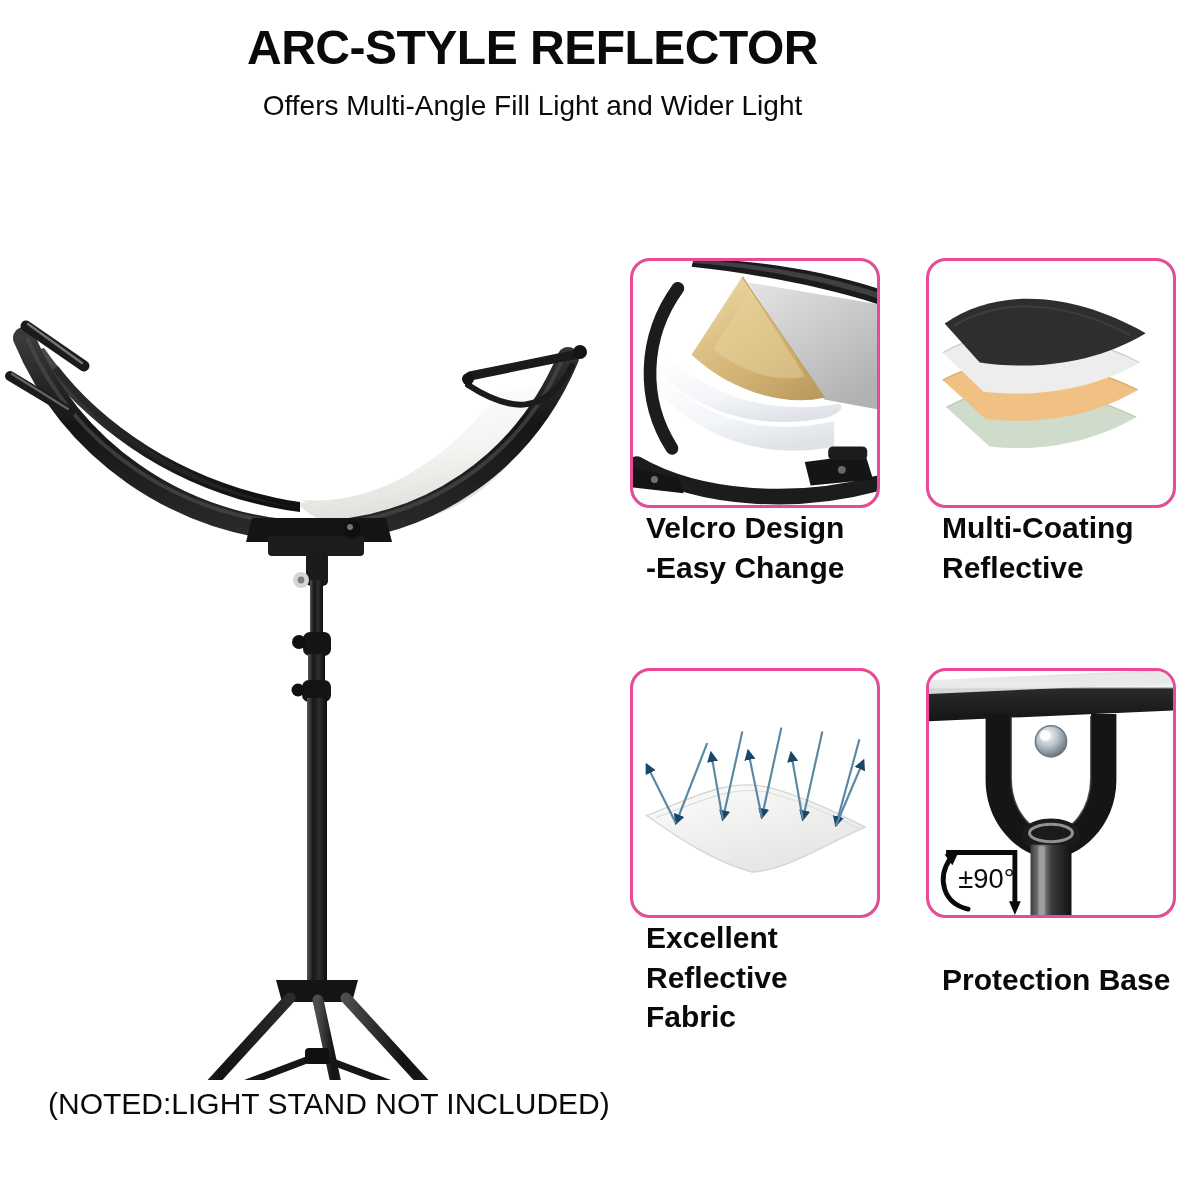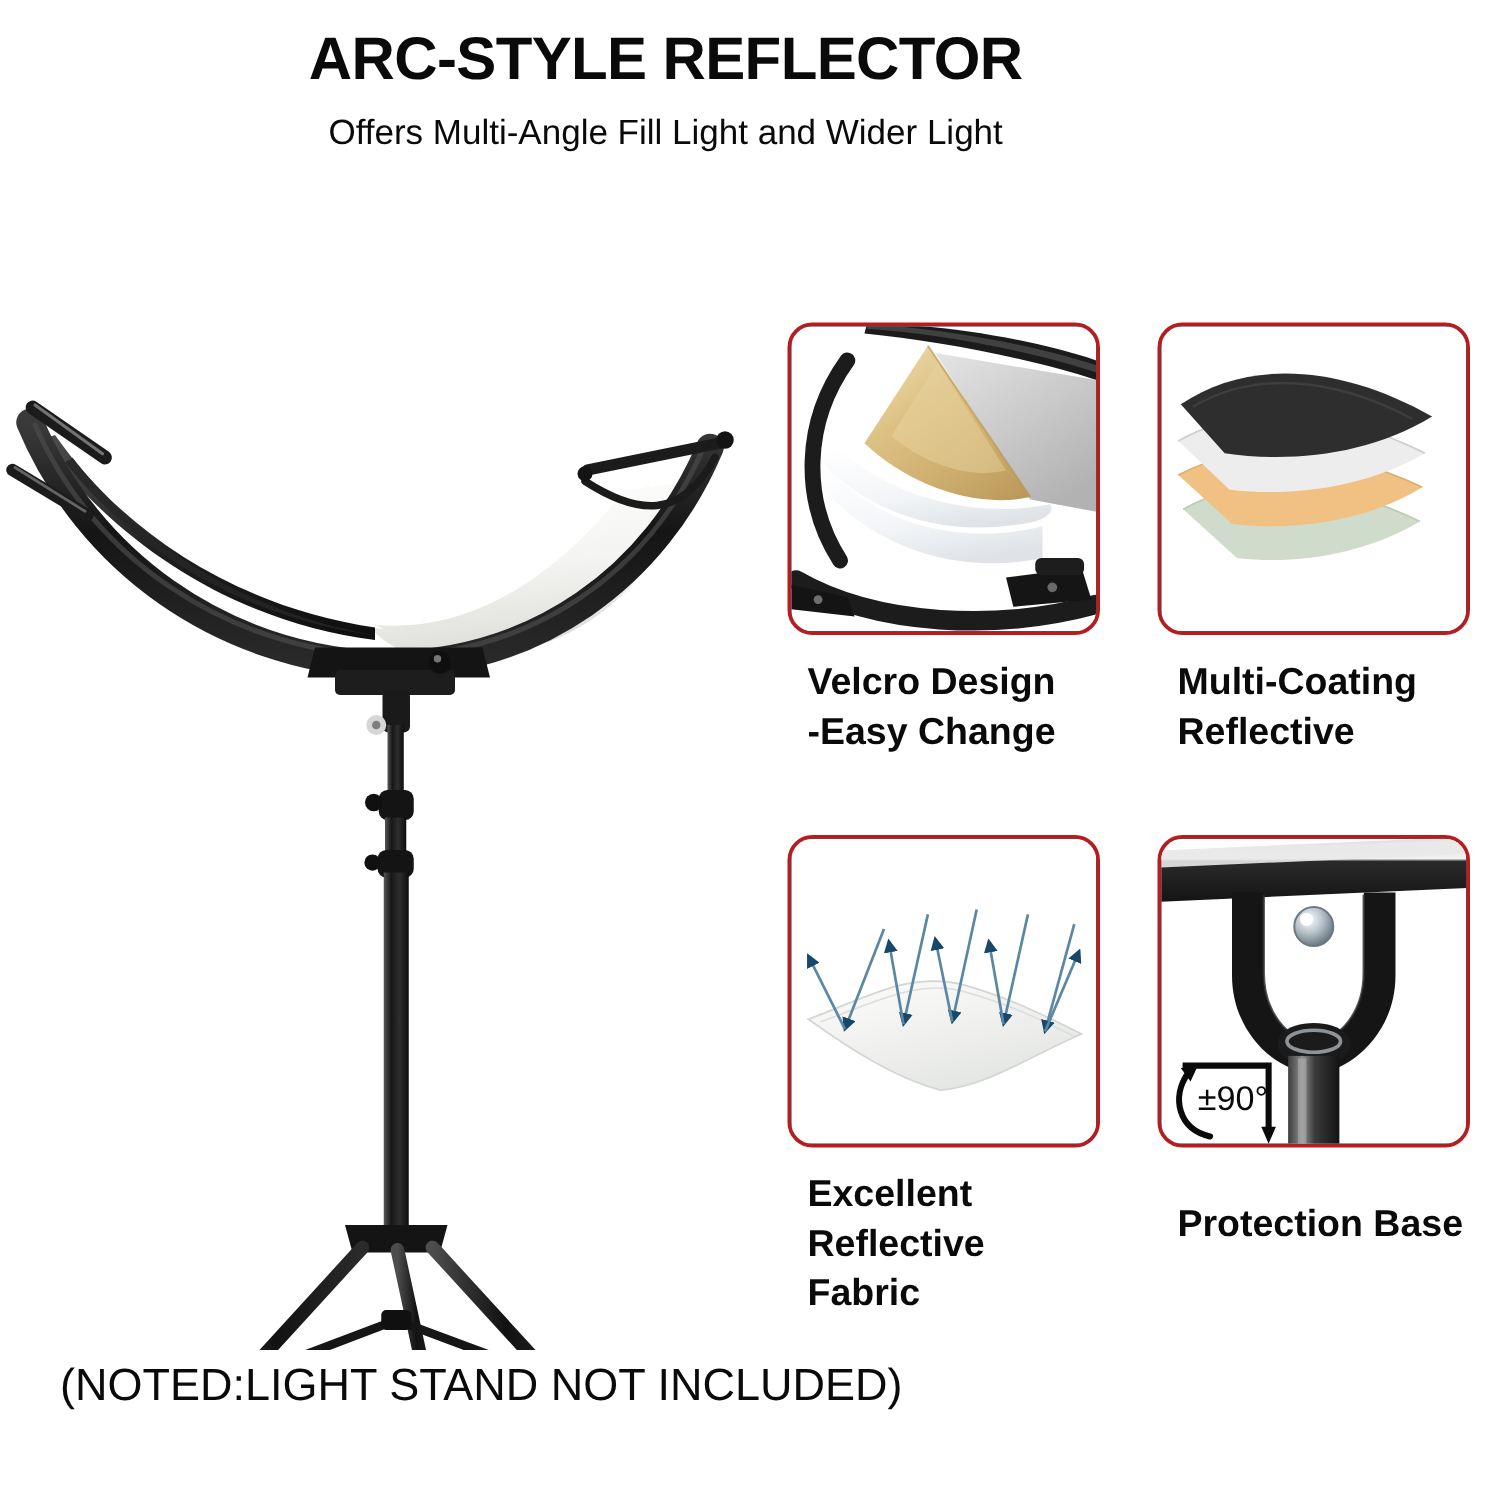--- a/index.html
+++ b/index.html
@@ -52,21 +52,21 @@
   #product-stage {
     position: absolute;
     inset: 0;
   }
 
   
   #disclaimer {
     position: absolute;
     left: 48px;
     top: 1087px;
-    font-size: 36px;
+    font-size: 30px;
     font-weight: normal;
     color: #0a0a0a;
     white-space: nowrap;
   }
 
   
   #feature-grid {
     position: absolute;
     left: 630px;
     top: 258px;
@@ -78,37 +78,36 @@
     column-gap: 46px;
     row-gap: 0;
   }
   .feature-cell {
     position: relative;
   }
   .feature-card {
     width: 100%;
     height: 100%;
     box-sizing: border-box;
-    border: 3px solid #b91c1c;
+    border: 3px solid #ec4899;
     border-radius: 20px;
-    background: #0369a1;
+    background: #15803d;
     overflow: hidden;
     position: relative;
   }
   .feature-card svg {
     display: block;
     width: 100%;
     height: 100%;
   }
   .feature-caption {
     font-size: 30px;
     font-weight: bold;
     line-height: 1.32;
     color: #0a0a0a;
-    padding-top: 18px;
     padding-left: 16px;
     white-space: pre-line;
   }
   .feature-caption.center-v {
     padding-top: 42px;
   }
 </style>
 </head>
 <body>
 

